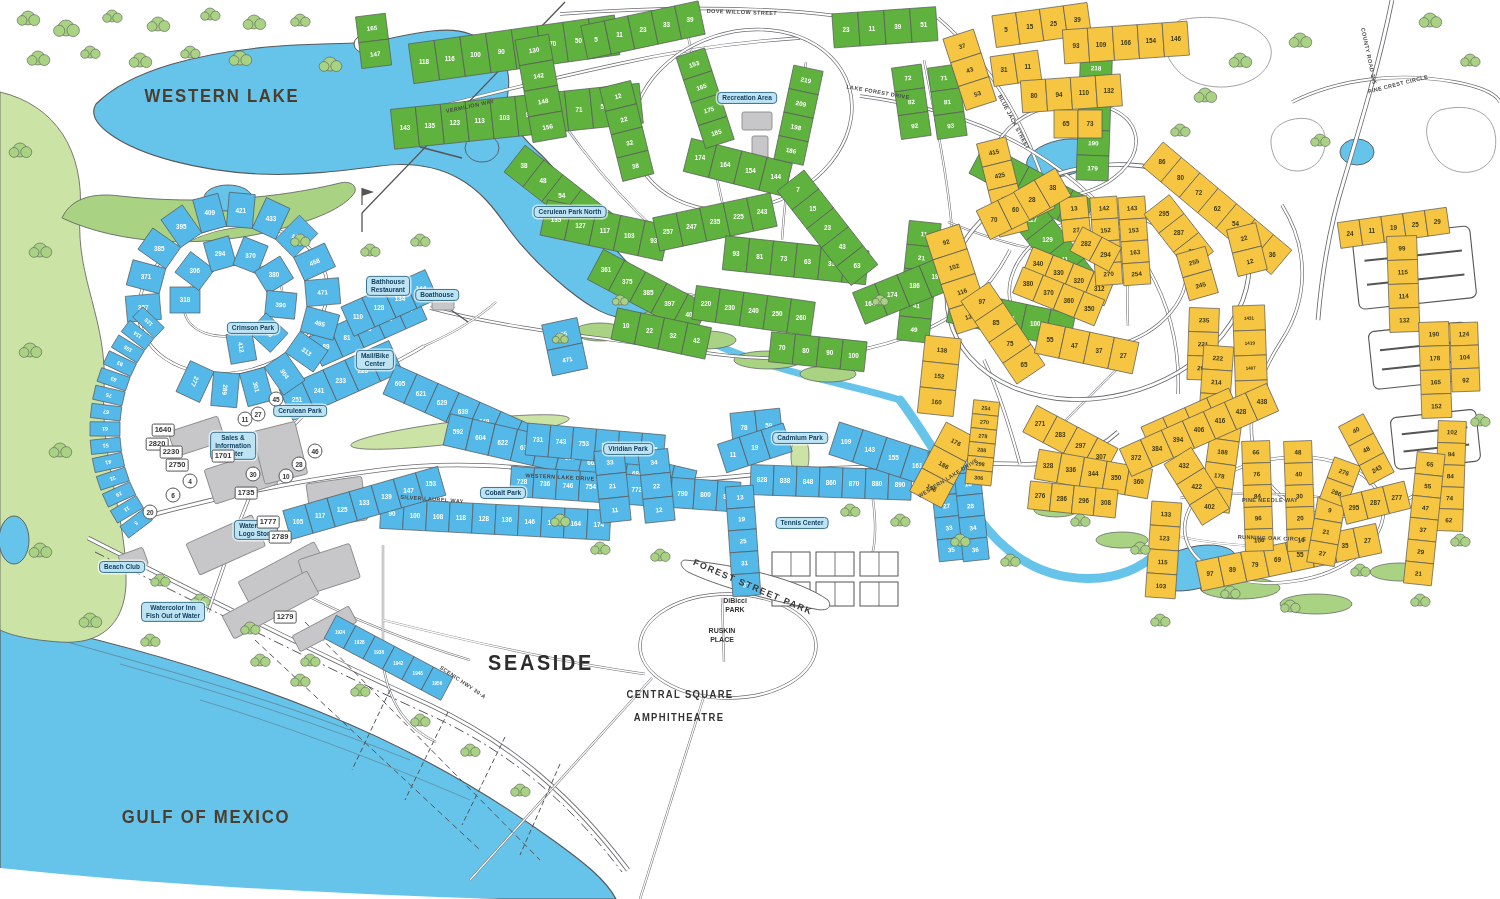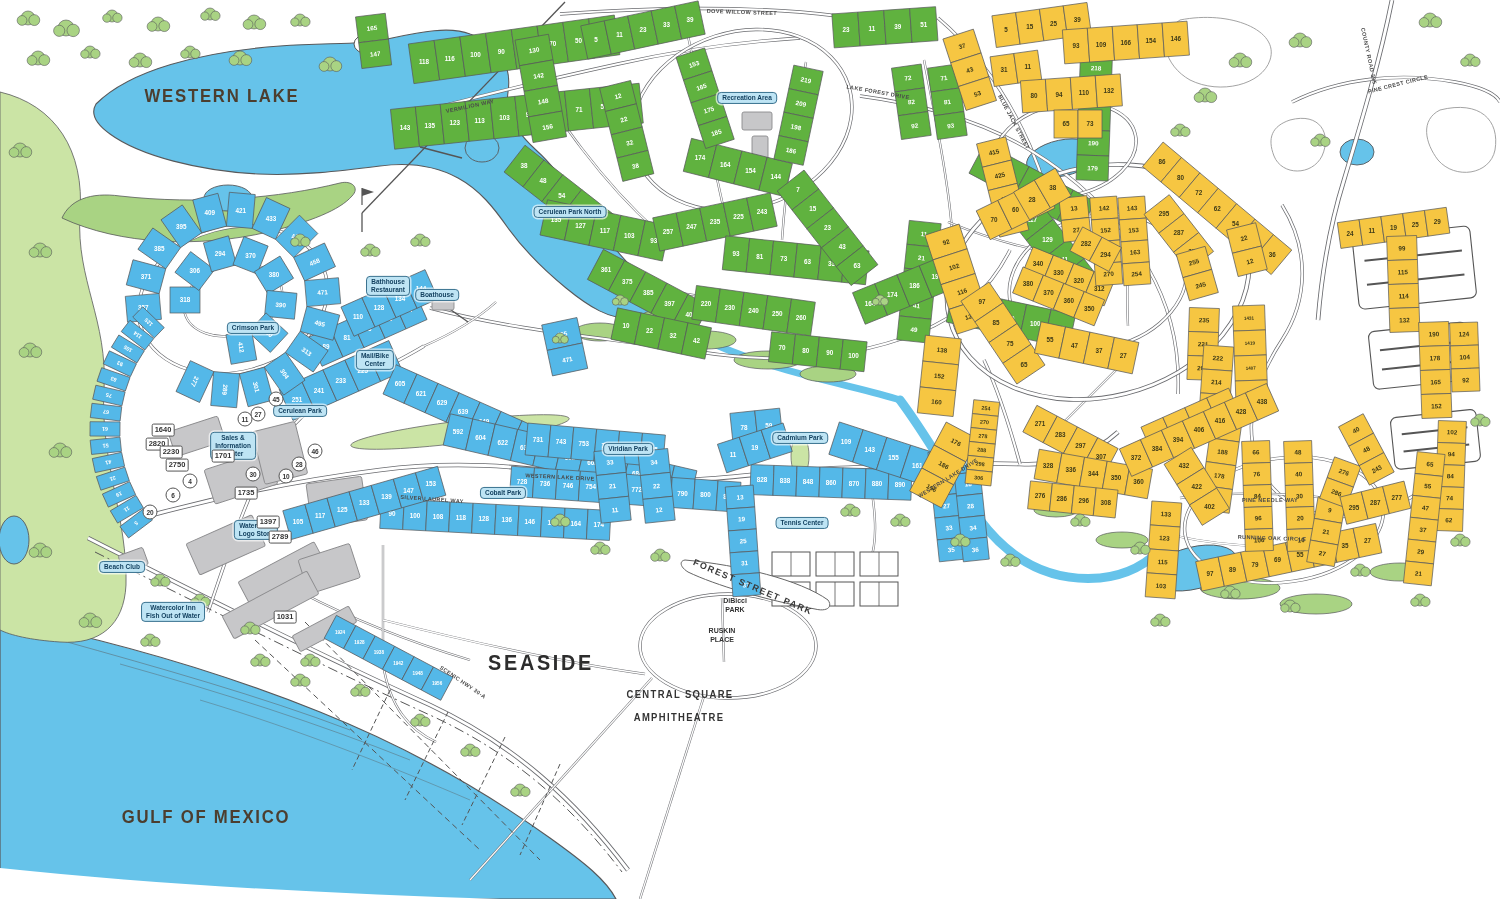--- a/index.html
+++ b/index.html
@@ -1493,23 +1493,23 @@
       <div class="street" style="left: 1272px; top: 538px; transform: translate(-50%, -50%) rotate(2deg);">RUNNING OAK CIRCLE</div>
       <div class="street" style="left: 1369px; top: 56px; transform: translate(-50%, -50%) rotate(78deg);">COUNTY ROAD 395</div>
       <div class="street" style="left: 463px; top: 682px; transform: translate(-50%, -50%) rotate(34deg);">SCENIC HWY 30-A</div>
       <div class="street" style="left: 1398px; top: 84px; transform: translate(-50%, -50%) rotate(-14deg);">PINE CREST CIRCLE</div>
       <div class="numbox" style="left: 163px; top: 430px;">1640</div>
       <div class="numbox" style="left: 157px; top: 444px;">2820</div>
       <div class="numbox" style="left: 171px; top: 452px;">2230</div>
       <div class="numbox" style="left: 177px; top: 465px;">2750</div>
       <div class="numbox" style="left: 223px; top: 456px;">1701</div>
       <div class="numbox" style="left: 246px; top: 493px; text-align: center;">1735</div>
-      <div class="numbox" style="left: 268px; top: 522px;">1397</div>
+      <div class="numbox" style="left: 268px; top: 522px;">1777</div>
       <div class="numbox" style="left: 280px; top: 537px;">2789</div>
-      <div class="numbox" style="left: 285px; top: 617px;">1031</div>
+      <div class="numbox" style="left: 285px; top: 617px;">1279</div>
       <div class="numcircle" style="left: 245px; top: 419px;">11</div>
       <div class="numcircle" style="left: 258px; top: 414px;">27</div>
       <div class="numcircle" style="left: 276px; top: 399px;">45</div>
       <div class="numcircle" style="left: 190px; top: 481px;">4</div>
       <div class="numcircle" style="left: 173px; top: 495px;">6</div>
       <div class="numcircle" style="left: 150px; top: 512px;">20</div>
       <div class="numcircle" style="left: 253px; top: 474px;">30</div>
       <div class="numcircle" style="left: 286px; top: 476px;">10</div>
       <div class="numcircle" style="left: 315px; top: 451px;">46</div>
       <div class="numcircle" style="left: 299px; top: 464px;">28</div>

